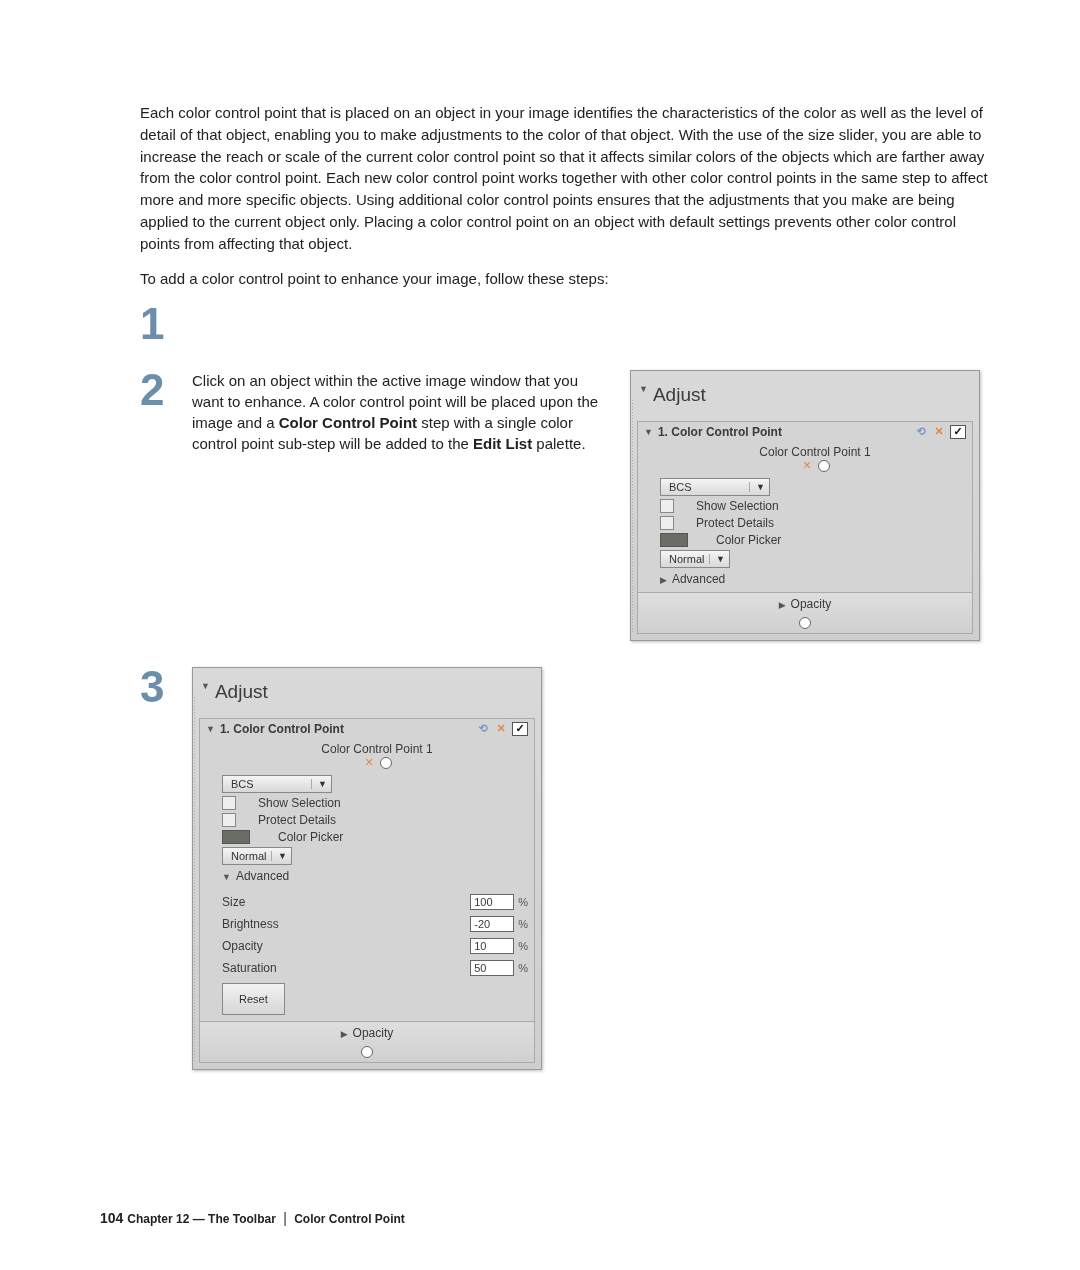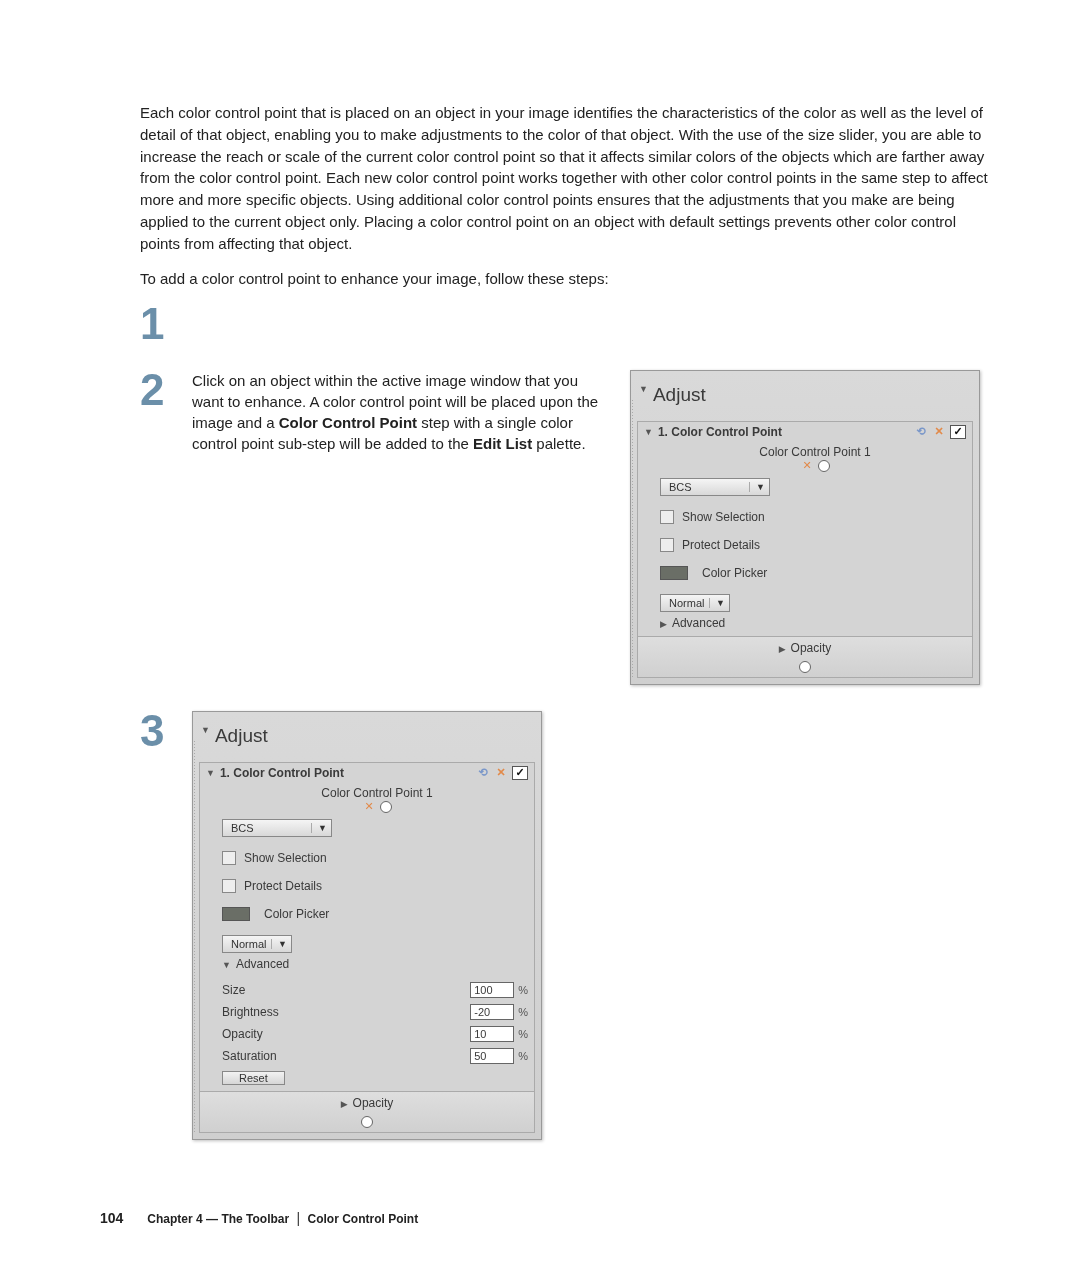--- a/index.html
+++ b/index.html
@@ -89,55 +89,55 @@
     background: linear-gradient(#f5f5f5,#d8d8d8);
     border: 1px solid #888;
     height: 18px;
     padding: 0 4px 0 8px;
     font-size: 11px;
     color:#333;
     min-width: 110px;
   }
   .select .caret { font-size: 9px; color:#333; padding-left:6px; border-left:1px solid #aaa; }
   .select-sm { min-width: 70px; }
-  .chkline { display:flex; align-items:center; gap:8px; font-size:12px; margin:14px 0; }
+  .chkline { display:flex; align-items:center; gap:22px; font-size:12px; margin:3px 0; }
   .chkbox { width:14px; height:14px; border:1px solid #888; background:#eee; }
   .swatch { width:28px; height:14px; border:1px solid #555; background:#6a6e66; margin-right:6px; }
   .adv-row { margin-top:4px; font-size:12px; }
   .adv-open { padding: 2px 6px 6px 22px; }
   .val-row { display:flex; align-items:center; justify-content:space-between; padding:3px 0; }
   .val-row label { font-size:12px; }
   .val-right { display:flex; align-items:center; gap:4px;margin-left:10px; }
   .val-input { width:44px; height:16px; border:1px solid #666; background:#fff; font-size:11px; padding:0 3px; display:flex; align-items:center; }
   .pct { font-size:11px; color:#555; }
   .btn {
     display:inline-flex; align-items:center; justify-content:center;
     background: linear-gradient(#f2f2f2,#d6d6d6);
     border:1px solid #888;
-    height:14px; padding:0 16px;
+    height:32px; padding:0 16px;
     font-size:11px; color:#333;
     margin-top:4px;
   }
   .opacity-row {
     display:flex; align-items:center; justify-content:flex-end;
     gap:6px;
     border-top:1px solid #aaa;
     padding:4px 8px;
     font-size:12px;
     background: linear-gradient(#dedede,#d0d0d0);
     flex-direction: column;
   }
   .dotted-left { position:absolute; left:0; top:28px; bottom:6px; width:3px;
     background-image: radial-gradient(#aaa 1px, transparent 1px);
     background-size: 3px 3px; }
   .footer {
     position:absolute;
     left:100px; bottom:44px;
     font-size:12px;
-    display:flex; align-items:baseline; gap:24px;
+    display:flex; align-items:baseline; gap:4px;
   }
   .footer .pg { font-weight:700; font-size:14px; }
   .footer .ch { font-weight:700; font-size:12px; }
   .footer-sep { margin:0 4px; font-weight:300; font-size:14px; color:#333; }
 </style>
 </head>
 <body>
 
 <p class="intro">Each color control point that is placed on an object in your image identifies the characteristics of the color as well as the level of detail of that object, enabling you to make adjustments to the color of that object. With the use of the size slider, you are able to increase the reach or scale of the current color control point so that it affects similar colors of the objects which are farther away from the color control point. Each new color control point works together with other color control points in the same step to affect more and more specific objects. Using additional color control points ensures that the adjustments that you make are being applied to the current object only. Placing a color control point on an object with default settings prevents other color control points from affecting that object.</p>
 <p class="subintro">To add a color control point to enhance your image, follow these steps:</p>
@@ -302,17 +302,17 @@
         </div>
       </div>
     </div>
   </div>
 
 </div>
 
 <div class="footer">
   <span class="pg">104</span>
   <span>
-    <span class="ch">Chapter 4 — The Toolbar</span>
+    <span class="ch">Chapter 12 — The Toolbar</span>
     <span class="footer-sep">|</span>
     <span class="ch">Color Control Point</span>
   </span>
 </div>
 
 </body></html>

